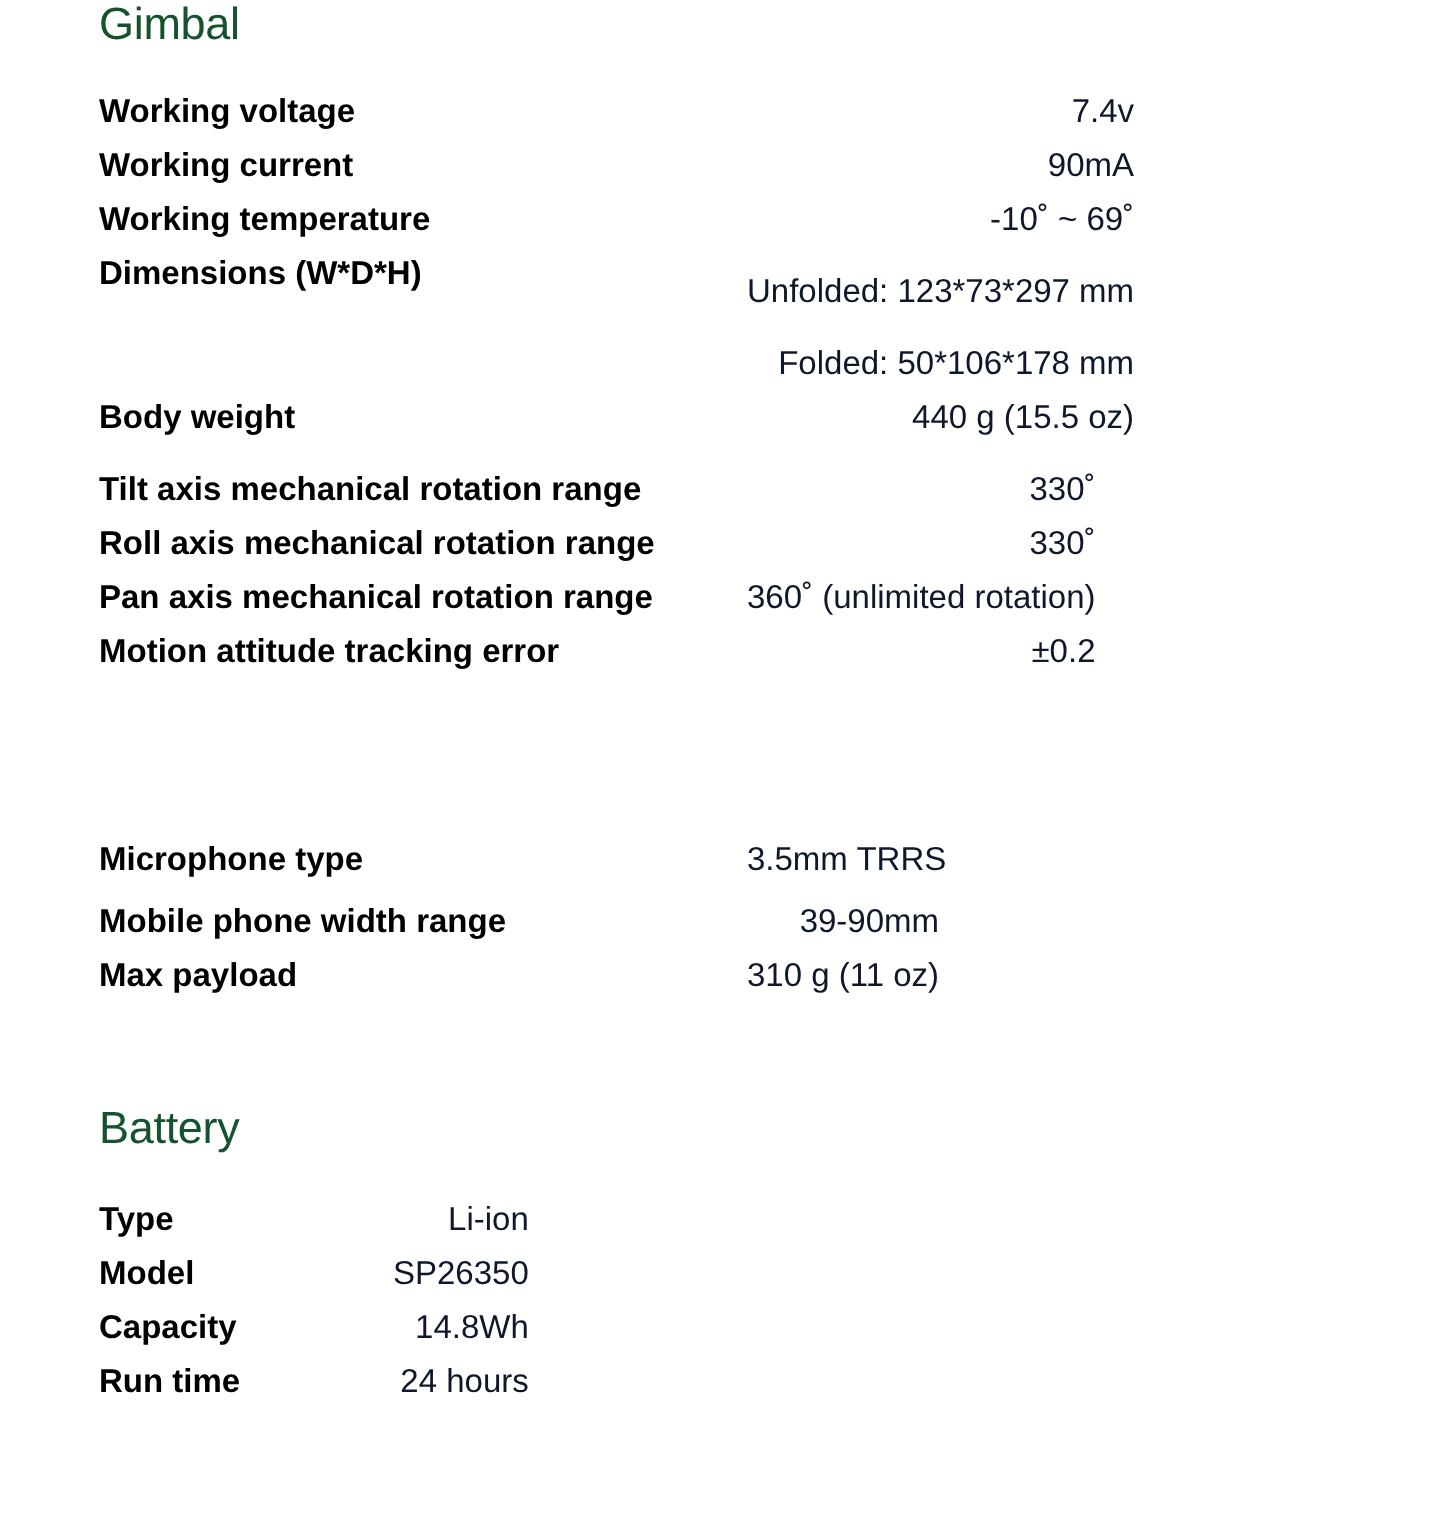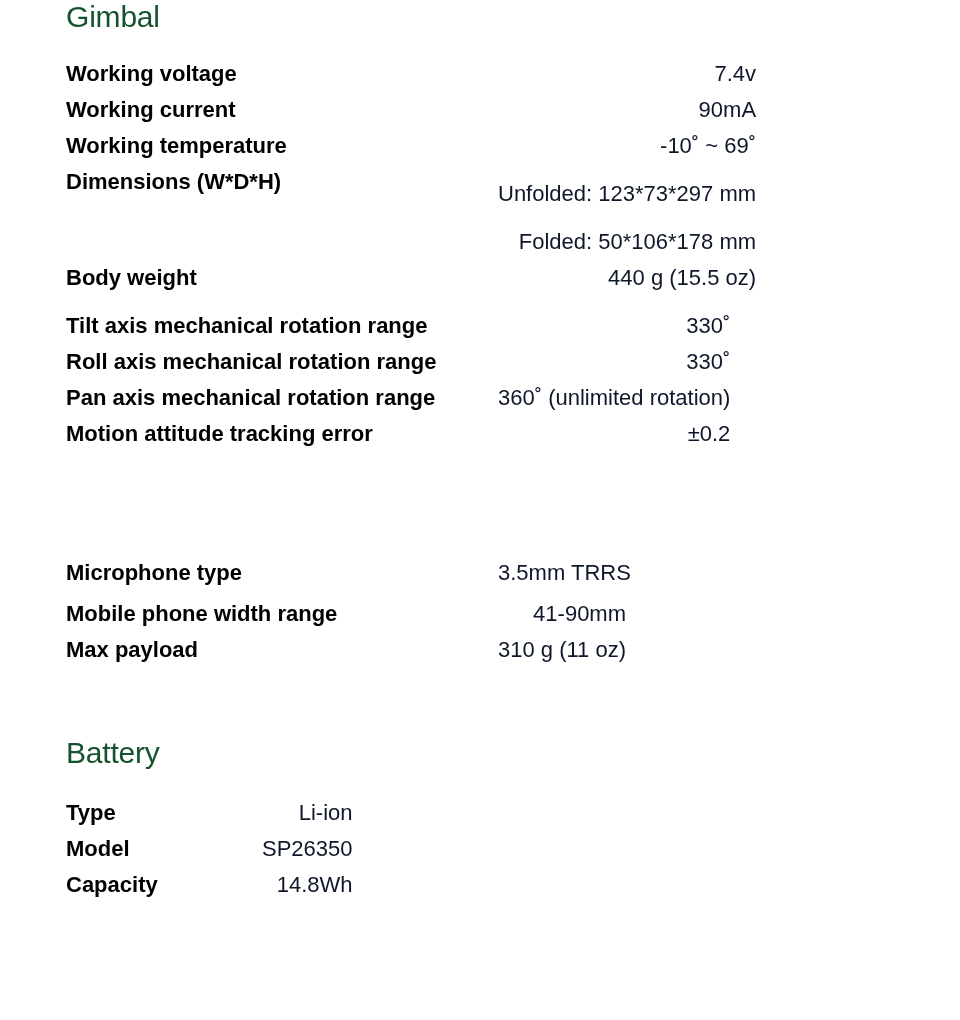--- a/index.html
+++ b/index.html
@@ -158,21 +158,21 @@
         <td class="label">Microphone type</td>
         <td class="value">3.5mm TRRS</td>
       </tr>
     </tbody>
   </table>
 
   <table class="spec-table" id="gimbal-block4">
     <tbody>
       <tr>
         <td class="label">Mobile phone width range</td>
-        <td class="value">41-90mm</td>
+        <td class="value">39-90mm</td>
       </tr>
       <tr>
         <td class="label">Max payload</td>
         <td class="value">310 g (11 oz)</td>
       </tr>
     </tbody>
   </table>
 
   <h1 class="section-title" id="battery-title">Battery</h1>
 
@@ -183,16 +183,20 @@
         <td class="value">Li-ion</td>
       </tr>
       <tr>
         <td class="label">Model</td>
         <td class="value">SP26350</td>
       </tr>
       <tr>
         <td class="label">Capacity</td>
         <td class="value">14.8Wh</td>
       </tr>
+      <tr>
+        <td class="label">Run time</td>
+        <td class="value">24 hours</td>
+      </tr>
     </tbody>
   </table>
 
 </div>
 
 </body></html>

